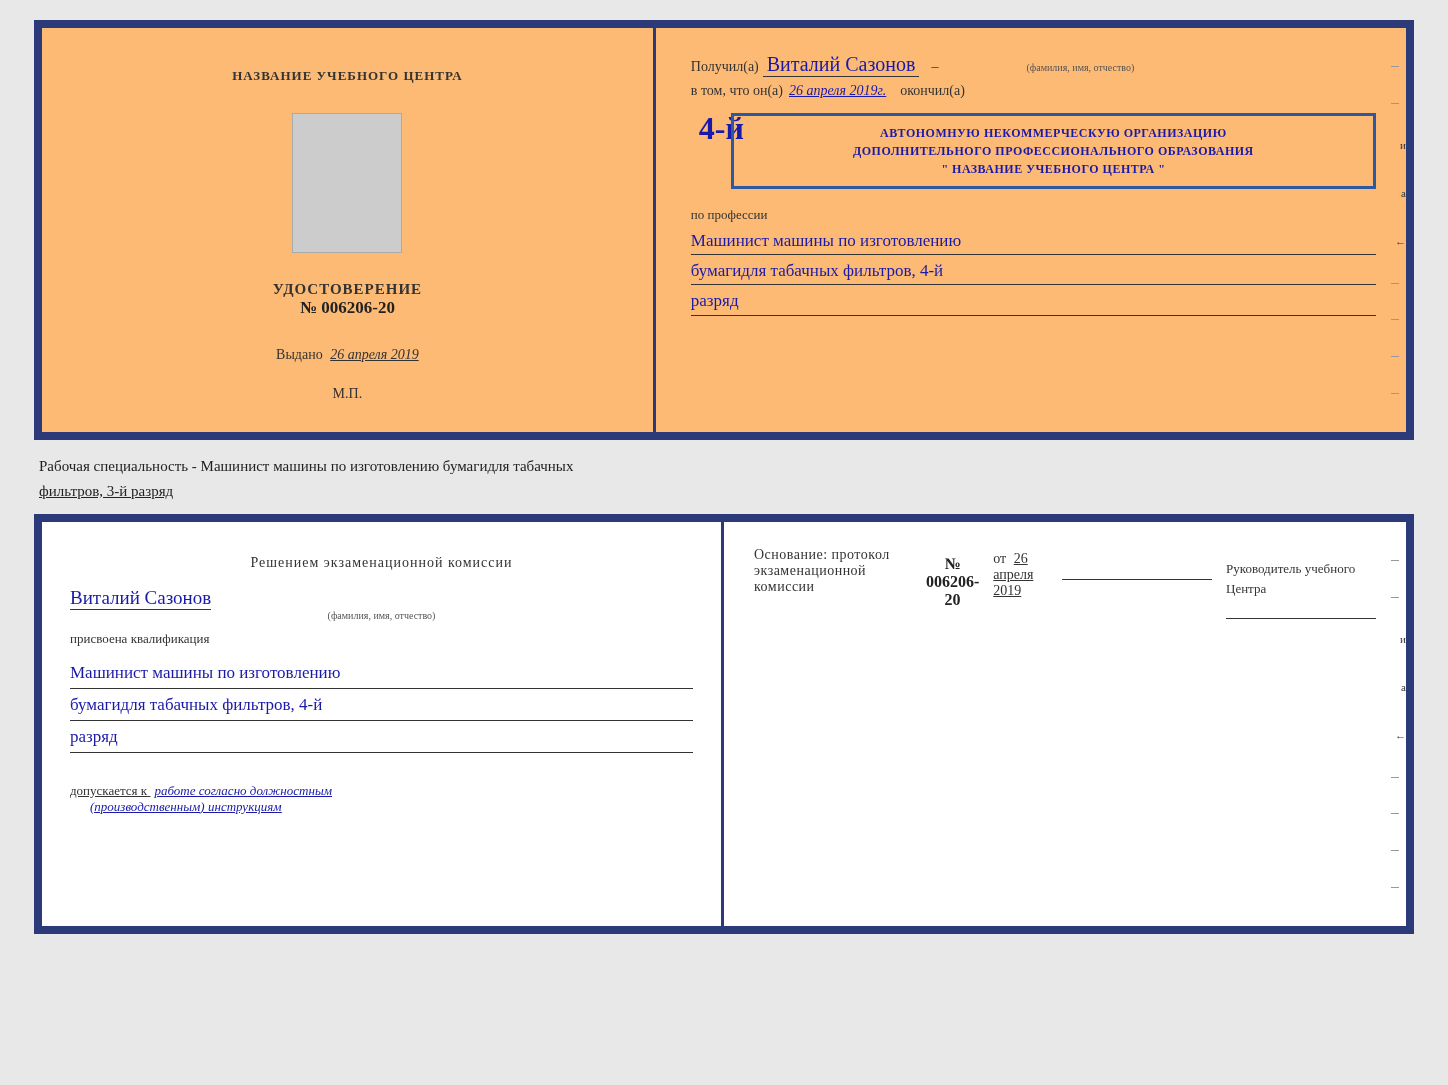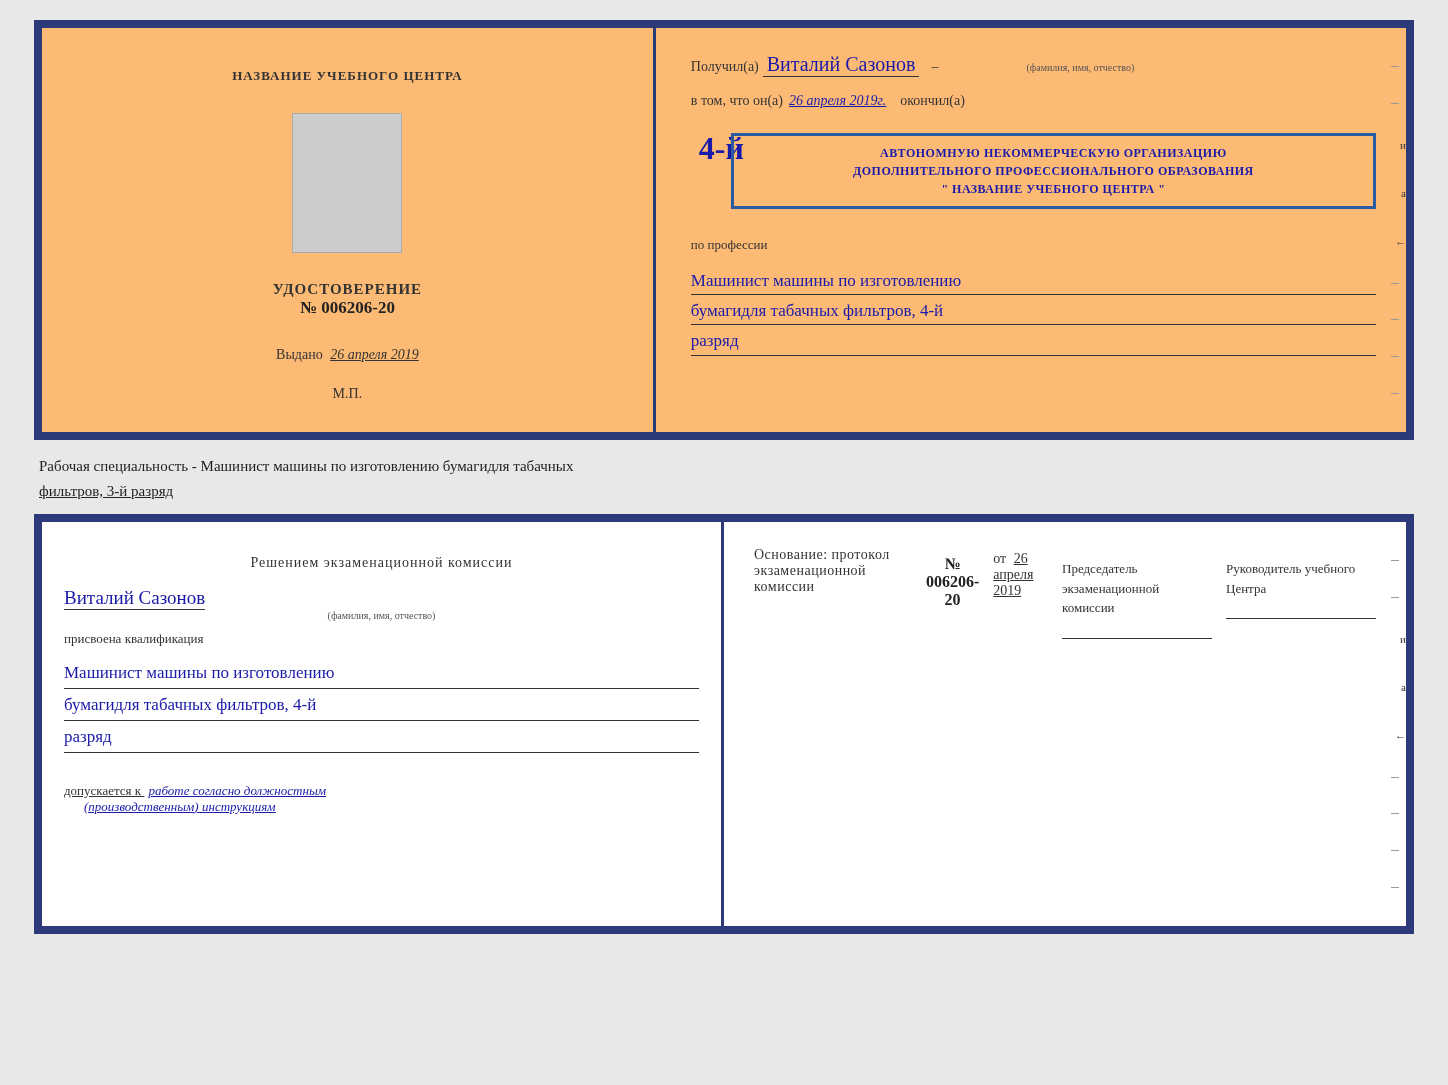--- a/index.html
+++ b/index.html
@@ -38,21 +38,21 @@
       align-items: center;
       justify-content: space-between;
       position: relative;
     }
 
     .cert-right {
       width: 55%;
       padding: 25px 30px 25px 35px;
       display: flex;
       flex-direction: column;
-      gap: 12px;
+      gap: 2px;
       position: relative;
     }
 
     .cert-title-center {
       font-size: 13px;
       font-weight: bold;
       text-align: center;
       letter-spacing: 1px;
       color: #333;
       margin-top: 10px;
@@ -192,21 +192,21 @@
       display: flex;
       width: 100%;
       border: 8px solid #2c3a7a;
       background: #fff;
       min-height: 420px;
     }
 
     .bottom-left {
       width: 50%;
       border-right: 3px solid #2c3a7a;
-      padding: 30px 22px;
+      padding: 30px 28px;
       display: flex;
       flex-direction: column;
       gap: 10px;
     }
 
     .bottom-right {
       width: 50%;
       padding: 25px 30px;
       display: flex;
       flex-direction: row;
@@ -452,25 +452,20 @@
       <div class="osnovanie-title">Основание: протокол экзаменационной  комиссии</div>
 
       <div class="protocol-number">№  006206-20</div>
 
       <div class="protocol-date">
         <span>от</span>
         <span style="text-decoration:underline; margin-left:4px;">26 апреля 2019</span>
       </div>
 
       <div class="signature-block">
-        <div class="signature-label">
-          <span>Председатель экзаменационной</span>
-          <br>
-          <span>комиссии</span>
-        </div>
         <div class="signature-line"></div>
       </div>
 
       <div class="signature-block">
         <div class="signature-label">
           <span>Руководитель учебного</span>
           <br>
           <span>Центра</span>
         </div>
         <div class="signature-line"></div>

